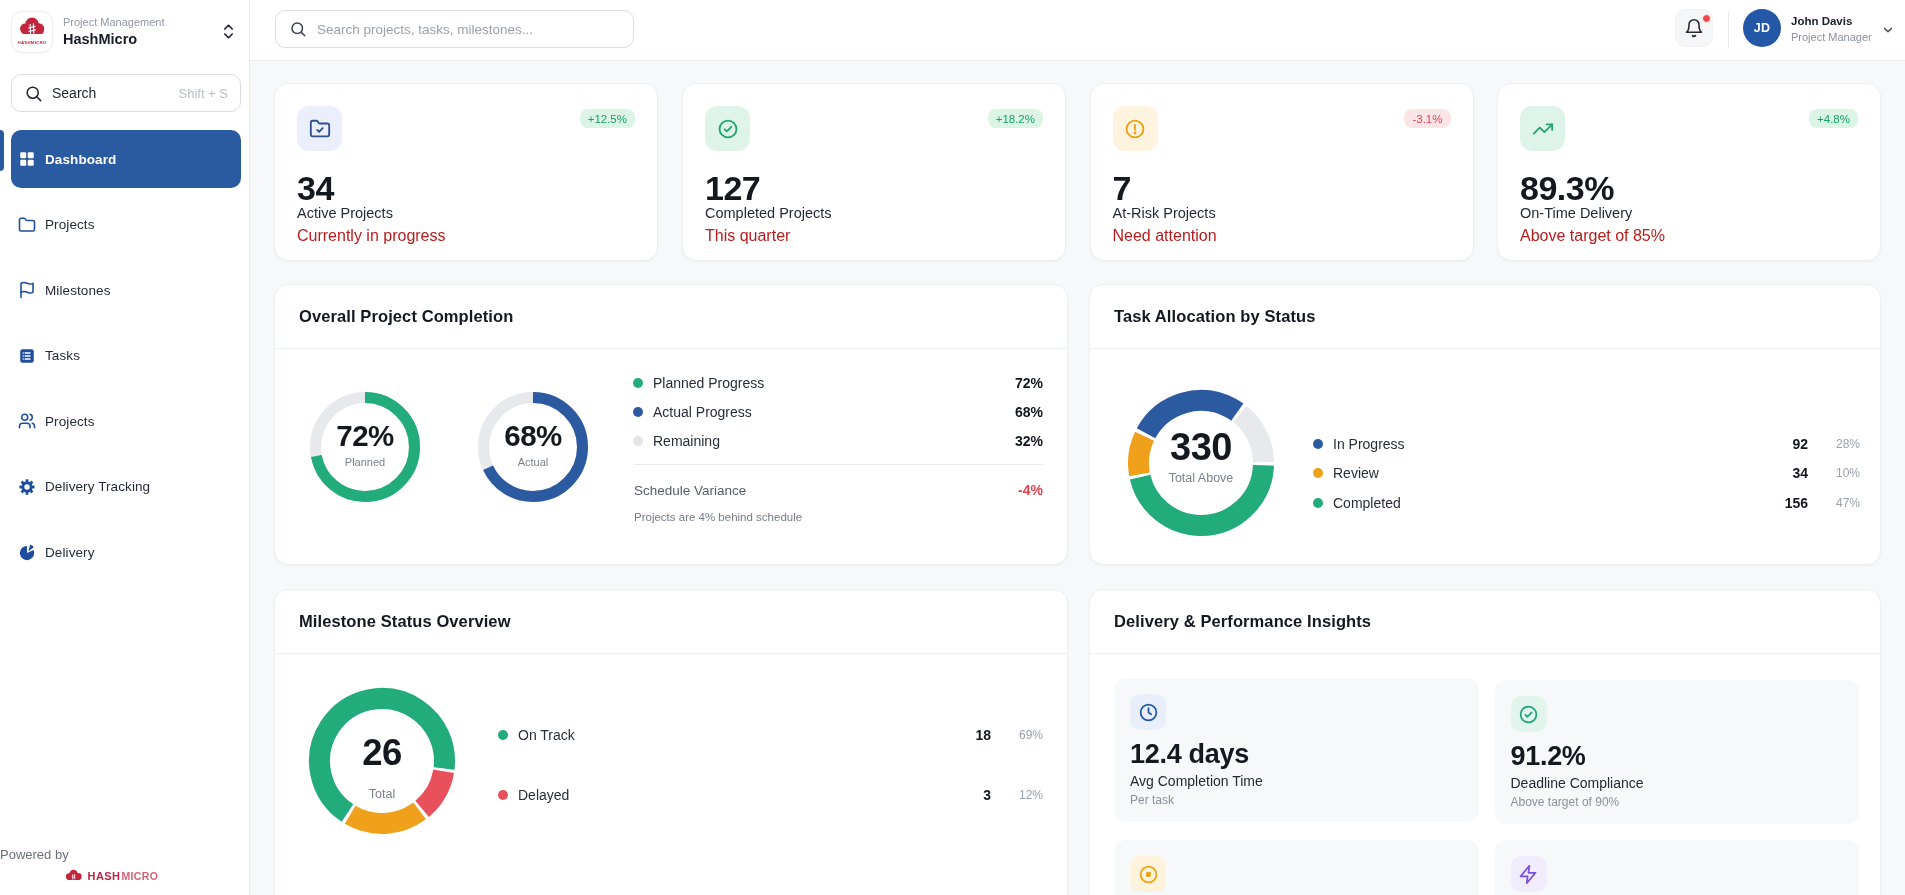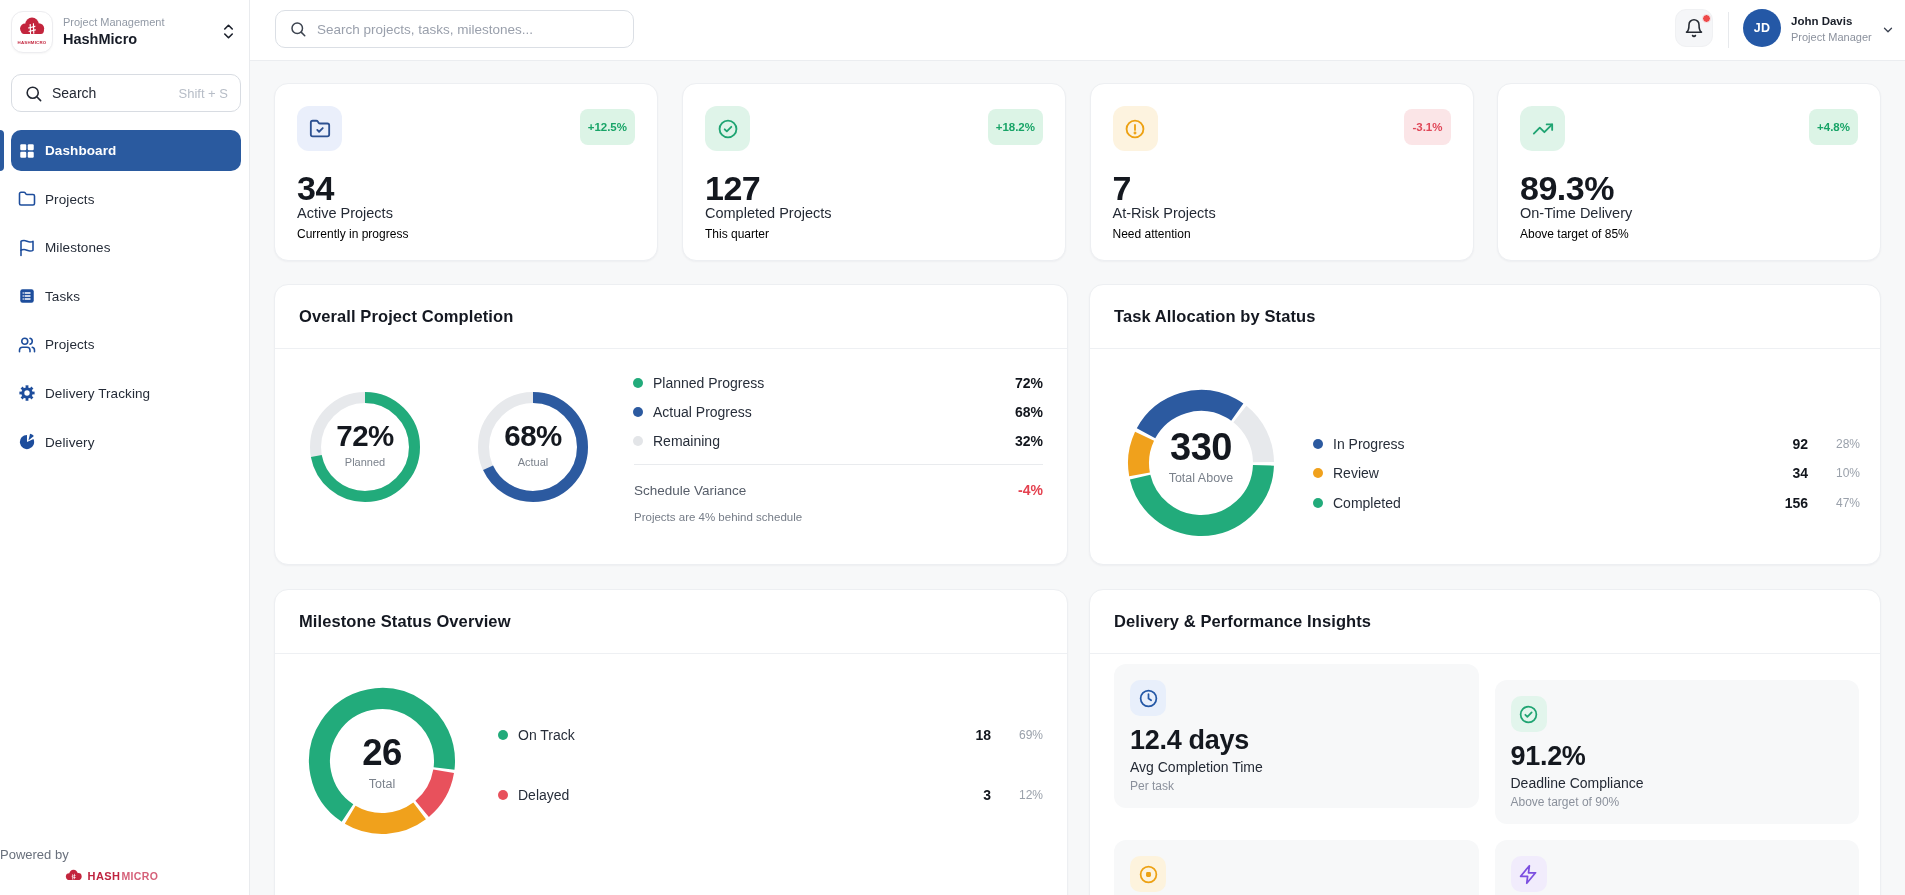--- a/index.html
+++ b/index.html
@@ -6,21 +6,21 @@
 html,body{width:1905px;height:895px;overflow:hidden;background:#f7f8f9;font-family:"Liberation Sans",sans-serif;-webkit-font-smoothing:antialiased}
 
 #side{position:absolute;left:0;top:0;width:250px;height:895px;background:#fff;border-right:1px solid #e9ebee;z-index:5}
 #logoBox{position:absolute;left:11px;top:11px;width:42px;height:42px;border:1px solid #ededf0;border-radius:12px;background:#fff;box-shadow:0 1px 2px rgba(0,0,0,.04)}
 .sideTtl{position:absolute;left:63px;top:16px;font-size:11px;color:#9199a5}
 .sideName{position:absolute;left:63px;top:31px;font-size:14.5px;font-weight:700;color:#171c27}
 #srch{position:absolute;left:11px;top:74px;width:230px;height:38px;border:1px solid #d8dce2;border-radius:10px;background:#fff;display:flex;align-items:center;padding:0 12px}
 #srch .t{font-size:14px;color:#232833;margin-left:9px;flex:1}
 #srch .k{font-size:13px;color:#b7bdc7}
 .nav{position:absolute;left:11px;top:130px;width:230px}
-.nitem{height:41px;margin-bottom:7.6px;display:flex;align-items:center;border-radius:10px;padding-left:7px}
+.nitem{height:58px;margin-bottom:7.6px;display:flex;align-items:center;border-radius:10px;padding-left:7px}
 .nitem .lb{margin-left:9px;font-size:13.5px;color:#252c38;letter-spacing:.1px}
 .nitem.act{background:#2a5a9f}
 .nitem.act .lb{color:#fff;font-weight:600}
 #bar{position:absolute;left:0;top:130px;width:3.5px;height:41px;background:#2a5a9f;border-radius:0 4px 4px 0}
 #pw{position:absolute;left:0;bottom:12px;width:222px;text-align:left}
 #pw .p1{font-size:13px;color:#69707c;margin-bottom:6px}
 #pw .row{display:flex;align-items:center;justify-content:center;gap:5px}
 #pw .h1{font-size:11px;font-weight:700;color:#bf2440;letter-spacing:.4px}
 #pw .h2{font-size:10.5px;font-weight:700;color:#d56179;letter-spacing:.4px}
 
@@ -33,26 +33,26 @@
 #ava{position:absolute;left:1493px;top:9px;width:38px;height:38px;border-radius:50%;background:#2458a6;color:#fff;font-size:12.5px;font-weight:700;display:flex;align-items:center;justify-content:center;letter-spacing:.3px}
 #unm{position:absolute;left:1541px;top:14.5px;font-size:11.5px;font-weight:700;color:#1a1f29}
 #url{position:absolute;left:1541px;top:31px;font-size:11px;color:#8b919d}
 
 #main{position:absolute;left:250px;top:61px;width:1655px;height:834px}
 .card{position:absolute;background:#fff;border:1px solid #edeff2;border-radius:14px;box-shadow:0 1px 2px rgba(23,32,53,.04)}
 .chead{height:64px;display:flex;align-items:center;padding:0 24px;border-bottom:1px solid #eef0f3;font-size:16.5px;font-weight:700;color:#141821;letter-spacing:.1px}
 
 .stat{top:22px;width:384px;height:178px;padding:22px 22px}
 .itile{width:45px;height:45px;border-radius:12px;display:flex;align-items:center;justify-content:center}
-.badge{position:absolute;top:25px;right:22px;height:36px;border-radius:8px;padding:0 8px;font-size:11.5px;font-weight:700;display:flex;align-items:center}
+.badge{position:absolute;top:25px;right:22px;height:19px;border-radius:8px;padding:0 8px;font-size:11.5px;font-weight:400;display:flex;align-items:center}
 .bg-g{background:#dcf4e6;color:#18a467}
 .bg-r{background:#fbe5e7;color:#e04758}
 .snum{position:absolute;left:22px;top:85px;font-size:34px;font-weight:700;color:#14181f;letter-spacing:-.5px}
 .slab{position:absolute;left:22px;top:121px;font-size:14.5px;color:#242a35}
-.ssub{position:absolute;left:22px;top:143px;font-size:12px;color:#000000}
+.ssub{position:absolute;left:22px;top:143px;font-size:16px;color:#b91c1c}
 
 .lrow{position:absolute;display:flex;align-items:center;height:20px}
 .dot{width:10px;height:10px;border-radius:50%;margin-right:10px;flex:none}
 .llab{font-size:14px;color:#272e3a;flex:1}
 .lval{font-size:14px;font-weight:700;color:#12161d}
 .lpct{width:52px;text-align:right;font-size:12px;color:#9aa1ab}
 .dtxt{position:absolute;text-align:center}
 .dnum{font-weight:700;color:#14181f;letter-spacing:-.5px}
 .dsub{color:#7b828c}
 
@@ -321,39 +321,39 @@
 
   <div class="card" style="left:24px;top:528px;width:794px;height:330px">
     <div class="chead">Milestone Status Overview</div>
     <svg width="148" height="148" viewBox="0 0 148 148" style="position:absolute;left:33px;top:97px">
       <circle cx="74" cy="74" r="62.5" fill="none" stroke="#e8515c" stroke-width="21" stroke-dasharray="44.17 392.7" transform="rotate(9.5 74 74)"></circle>
       <circle cx="74" cy="74" r="62.5" fill="none" stroke="#f0a11c" stroke-width="21" stroke-dasharray="73.62 392.7" transform="rotate(53 74 74)"></circle>
       <circle cx="74" cy="74" r="62.5" fill="none" stroke="#22ab7b" stroke-width="21" stroke-dasharray="265 392.7" transform="rotate(123.5 74 74)"></circle>
     </svg>
     <div class="dtxt" style="left:33px;top:142px;width:148px">
         <div class="dnum" style="font-size:36.5px">26</div>
-        <div class="dsub" style="font-size:12.5px;margin-top:3px">Total</div>
+        <div class="dsub" style="font-size:12.5px;margin-top:13px">Total</div>
       </div>
     <div class="lrow" style="left:223px;right:24px;top:135px">
         <span class="dot" style="background:#22ab7b"></span>
         <span class="llab">On Track</span>
         <span class="lval">18</span>
         <span class="lpct">69%</span>
       </div>
     <div class="lrow" style="left:223px;right:24px;top:195px">
         <span class="dot" style="background:#e8515c"></span>
         <span class="llab">Delayed</span>
         <span class="lval">3</span>
         <span class="lpct">12%</span>
       </div>
   </div>
 
   <div class="card" style="left:839px;top:528px;width:792px;height:330px">
     <div class="chead">Delivery &amp; Performance Insights</div>
-    <div class="tile" style="left:24px;top:74px">
+    <div class="tile" style="left:24px;top:88px">
       <div class="t-ic" style="background:#e8effb">
           <svg width="21" height="21" viewBox="0 0 24 24" fill="none" stroke="#2458a6" stroke-width="2" stroke-linecap="round" stroke-linejoin="round">
             <circle cx="12" cy="12" r="9"></circle>
             <path d="M12 7v5l3 2"></path>
           </svg>
         </div>
       <div class="t-big">12.4 days</div>
       <div class="t-lab">Avg Completion Time</div>
       <div class="t-sub">Per task</div>
     </div>

